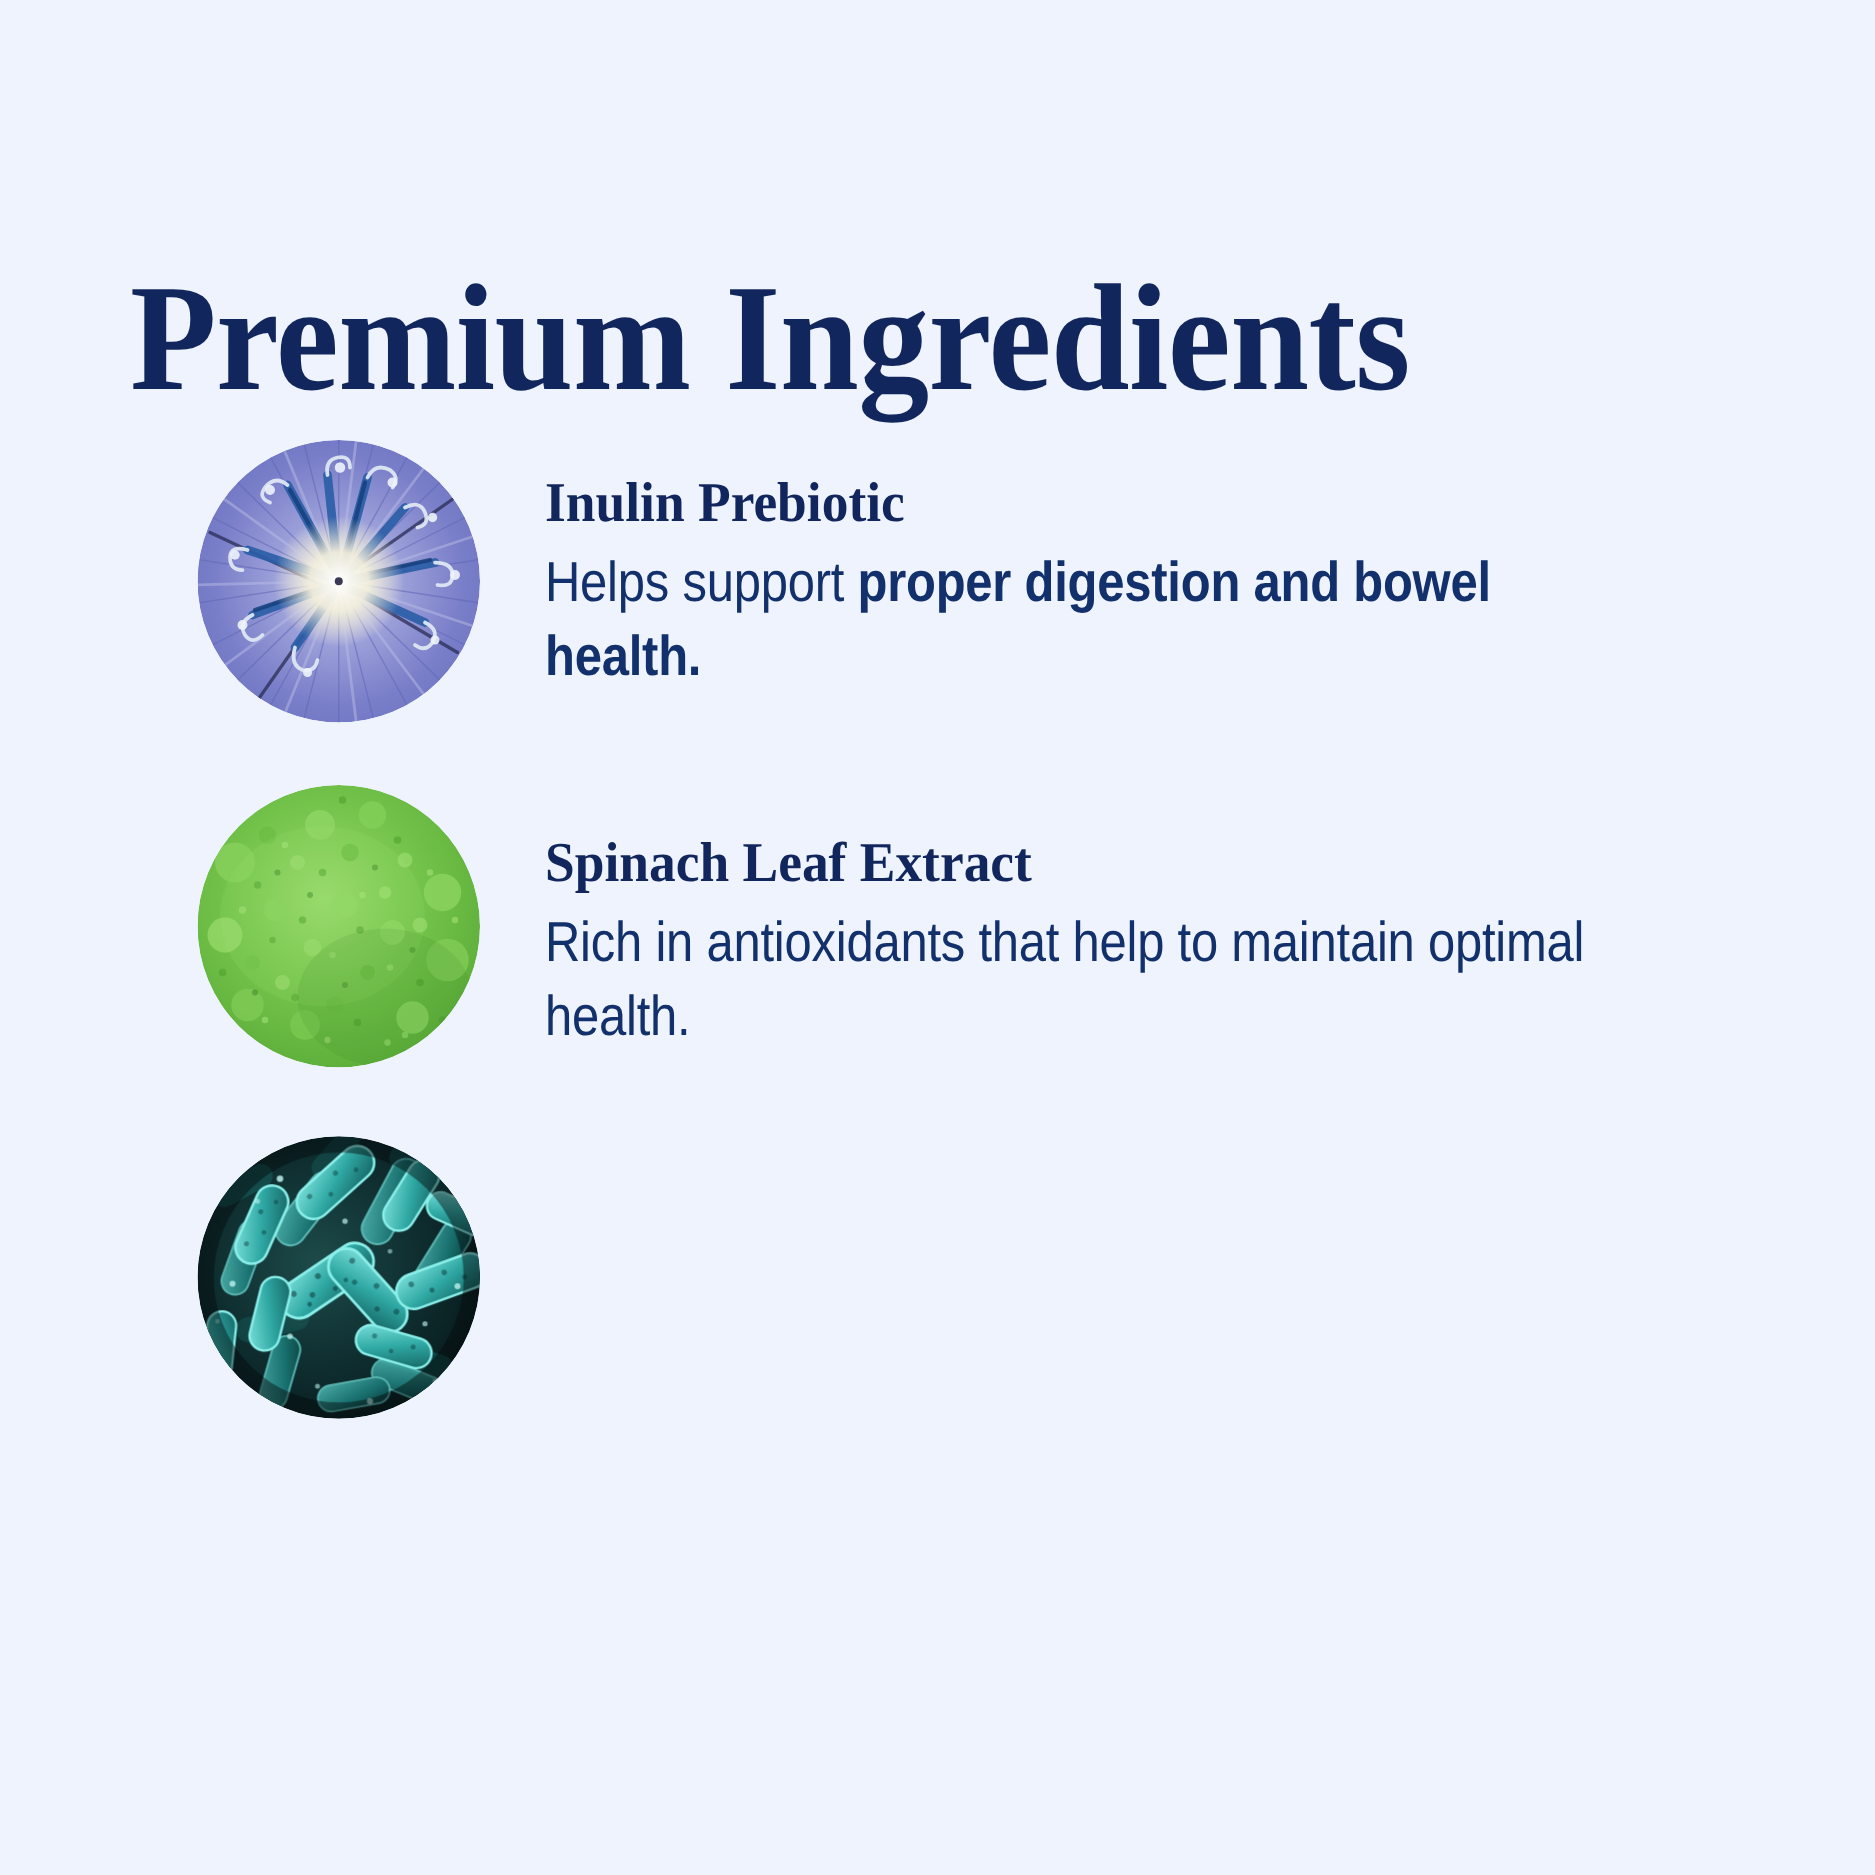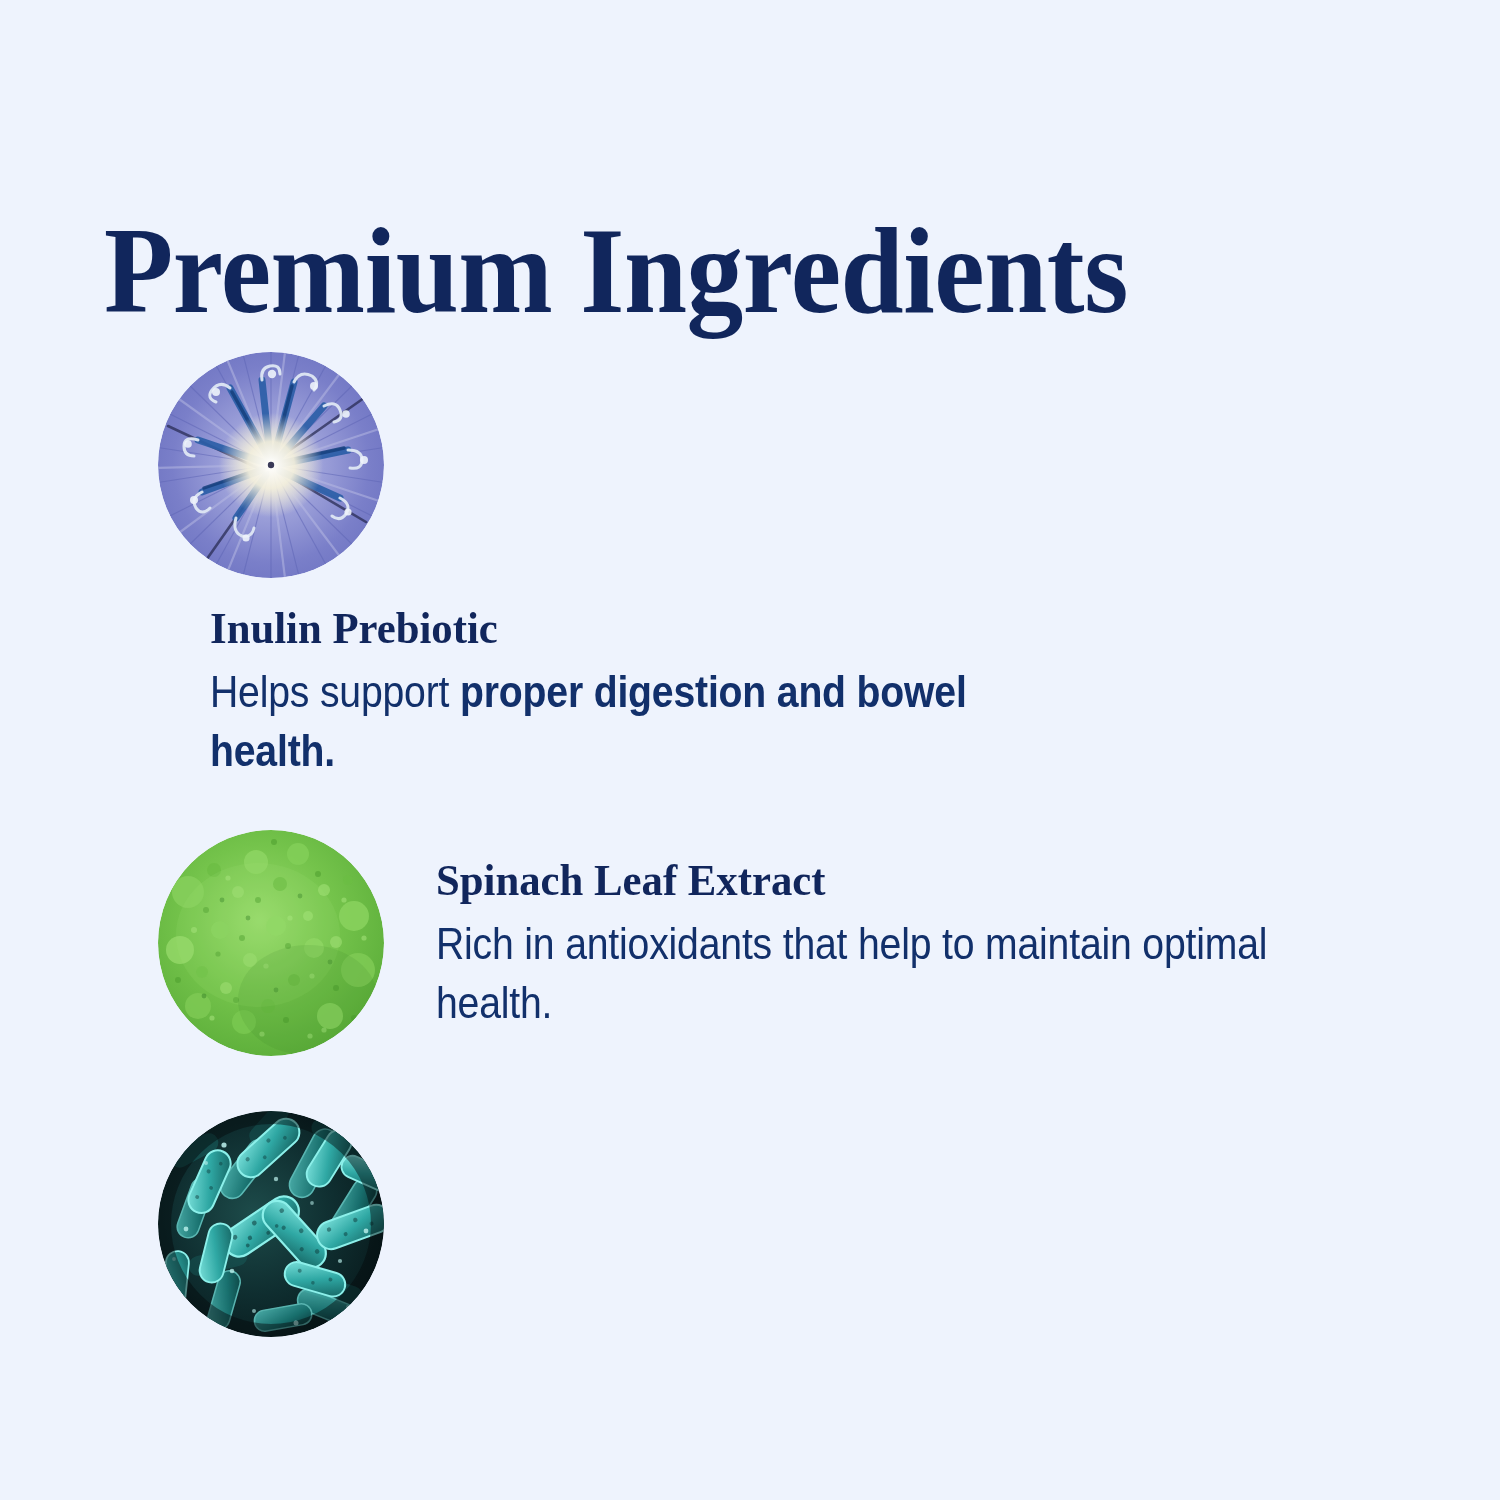--- a/index.html
+++ b/index.html
@@ -42,22 +42,22 @@
     left: 0;
     top: 352px;
     width: 1500px;
   }
   .ingredient-row {
     position: relative;
     display: flex;
     align-items: flex-start;
     padding-left: 158px;
   }
-  .ingredient-row.row-1 { margin-bottom: 50px; flex-direction: column; }
-  .ingredient-row.row-2 { margin-bottom: 55px; }
+  .ingredient-row.row-1 { margin-bottom: 50px; }
+  .ingredient-row.row-2 { margin-bottom: 55px; align-items: center; }
 
   .thumb {
     flex: 0 0 auto;
     width: 226px;
     height: 226px;
     border-radius: 50%;
     overflow: hidden;
     position: relative;
   }
   .thumb svg { display: block; width: 100%; height: 100%; }

